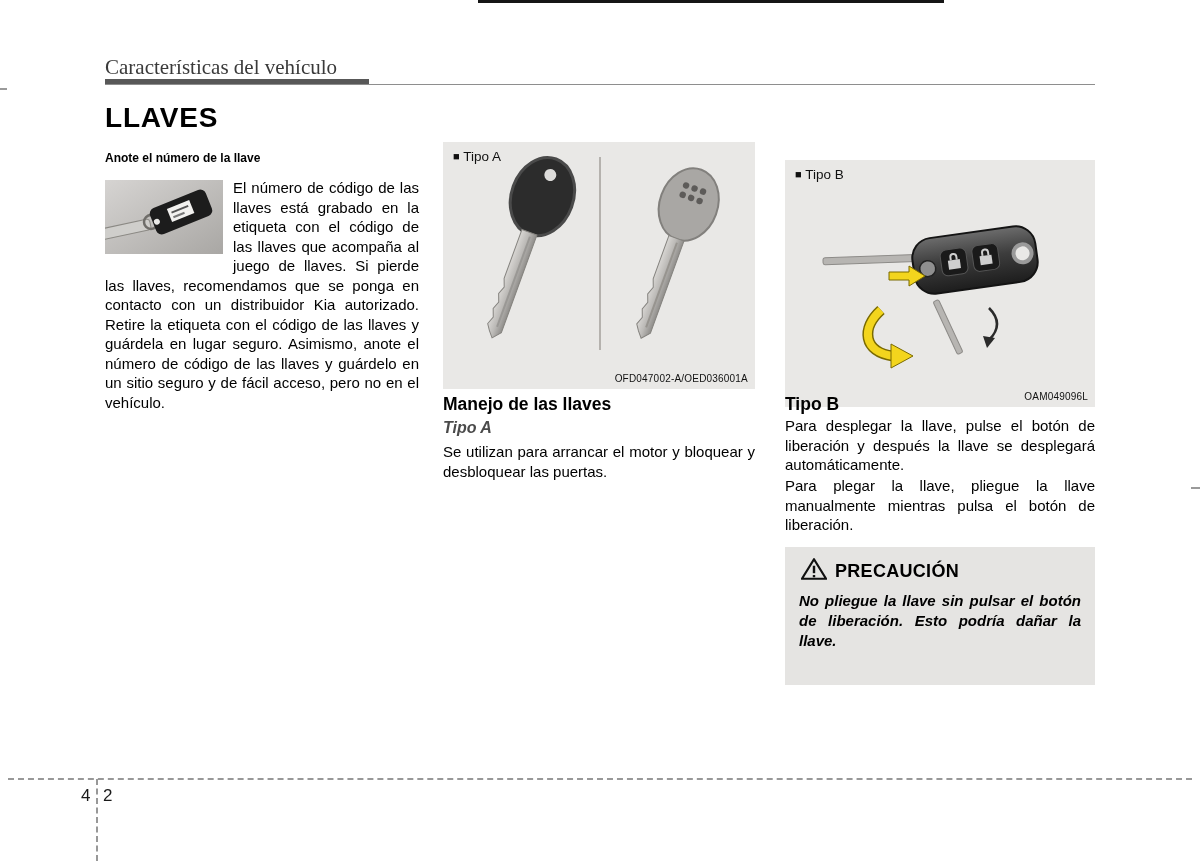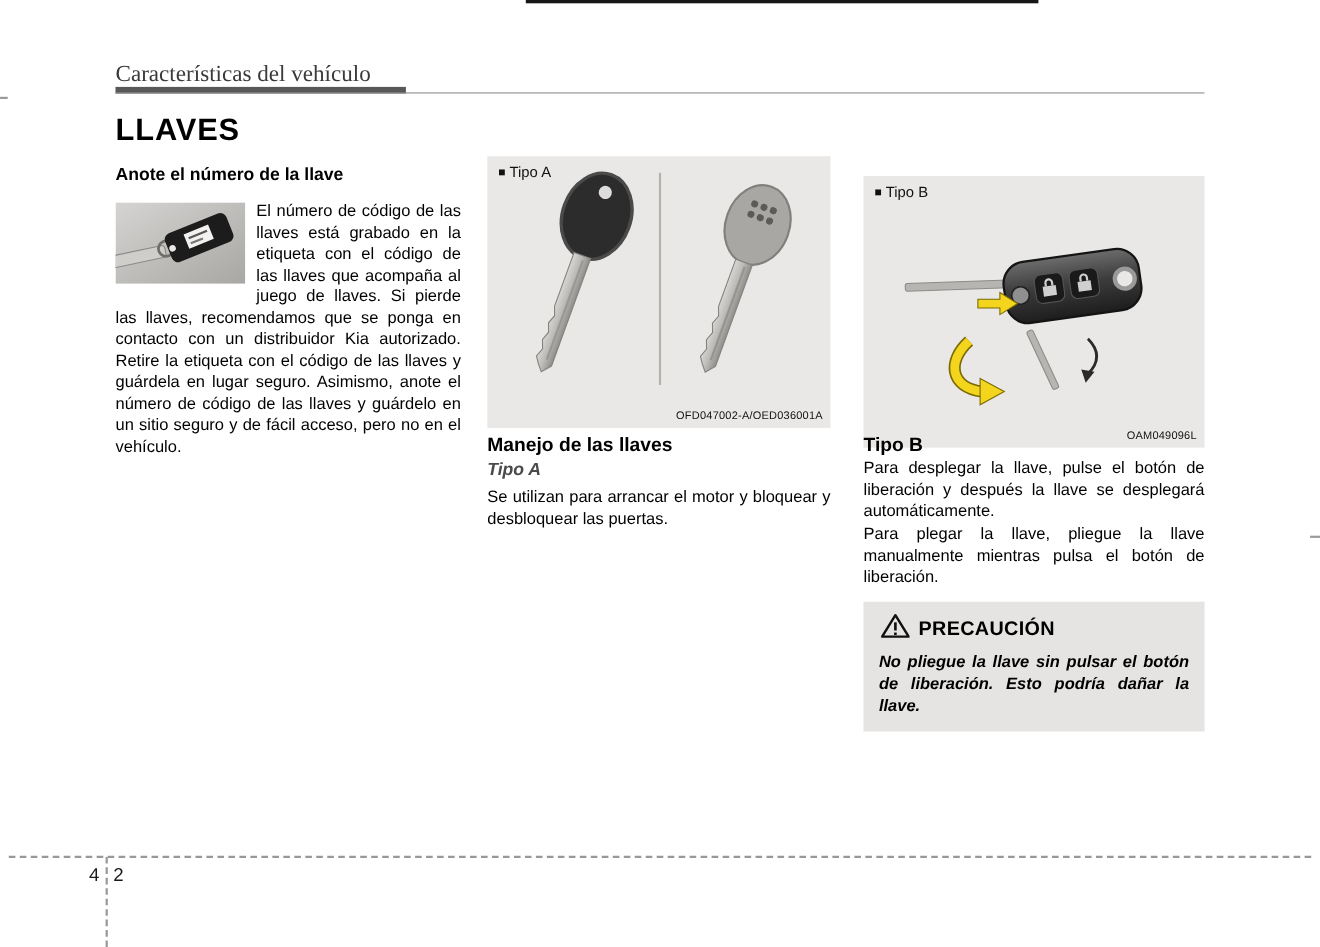--- a/index.html
+++ b/index.html
@@ -17,21 +17,21 @@
   .header-title {
     position:absolute; left:105px; top:55px;
     font-family:"Liberation Serif", serif; font-size:21px; color:#3a3a3a;
   }
   .header-bar  { position:absolute; left:105px; top:79px; width:264px; height:6px; background:#585858; }
   .header-line { position:absolute; left:105px; top:84px; width:990px; height:1px; background:#8e8e8e; }
 
   
   .left-col { position:absolute; left:105px; top:102px; width:314px; }
   .sec-title { font-size:28px; font-weight:bold; letter-spacing:0.8px; }
-  .sub-title { font-size:16px; font-weight:bold; margin-top:17px; }
+  .sub-title { font-size:12px; font-weight:bold; margin-top:17px; }
   .body-wrap { margin-top:13px; font-size:15px; line-height:19.5px; text-align:justify; }
   .photo { float:left; width:118px; height:74px; margin:2px 10px 3px 0; }
 
   
   .fig { position:absolute; background:#e9e8e6; }
   .fig-a { left:443px; top:142px; width:312px; height:247px; }
   .fig-b { left:785px; top:160px; width:310px; height:247px; }
   .fig-label { position:absolute; left:10px; top:7px; font-size:13.5px; color:#111; }
   .fig-label .marker { font-size:11px; vertical-align:1px; }
   .fig-caption { position:absolute; right:7px; bottom:5px; font-size:10px; color:#111; letter-spacing:0.2px; }
@@ -42,21 +42,21 @@
   .mid-subheading { position:absolute; left:443px; top:419px; font-size:16px; font-weight:bold; font-style:italic; color:#4a4a4a; }
   .mid-body { position:absolute; left:443px; top:442px; width:312px; font-size:15px; line-height:19.5px; text-align:justify; }
 
   
   .right-heading { position:absolute; left:785px; top:394px; font-size:17.5px; font-weight:bold; }
   .right-body { position:absolute; left:785px; width:310px; font-size:15px; line-height:19.5px; text-align:justify; }
   .right-p1 { top:416px; }
   .right-p2 { top:476px; }
 
   
-  .caution { position:absolute; left:785px; top:547px; width:310px; height:118px; background:#e5e4e2; padding:10px 14px 8px 14px; }
+  .caution { position:absolute; left:785px; top:547px; width:310px; height:138px; background:#e5e4e2; padding:10px 14px 8px 14px; }
   .caution-head { display:flex; align-items:center; gap:8px; margin-left:2px; }
   .caution-title { font-size:18px; font-weight:bold; letter-spacing:0.3px; }
   .caution-body { margin-top:6px; font-size:15px; font-weight:bold; font-style:italic; line-height:20px; text-align:justify; }
 
   
   .crop-hline { position:absolute; left:8px; top:778px; width:1184px; border-top:2px dashed #989898; }
   .crop-vline { position:absolute; left:96px; top:779px; height:82px; border-left:2px dashed #989898; }
   .page-num { position:absolute; top:786px; font-size:17px; color:#1a1a1a; }
   .page-num-chapter { left:81px; }
   .page-num-page { left:103px; }

